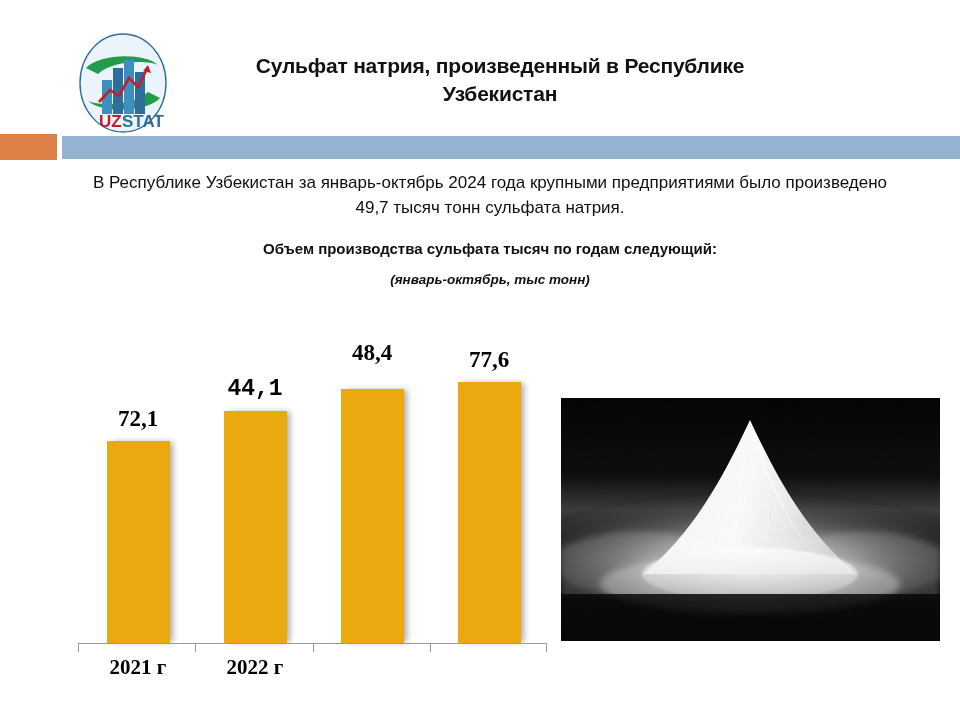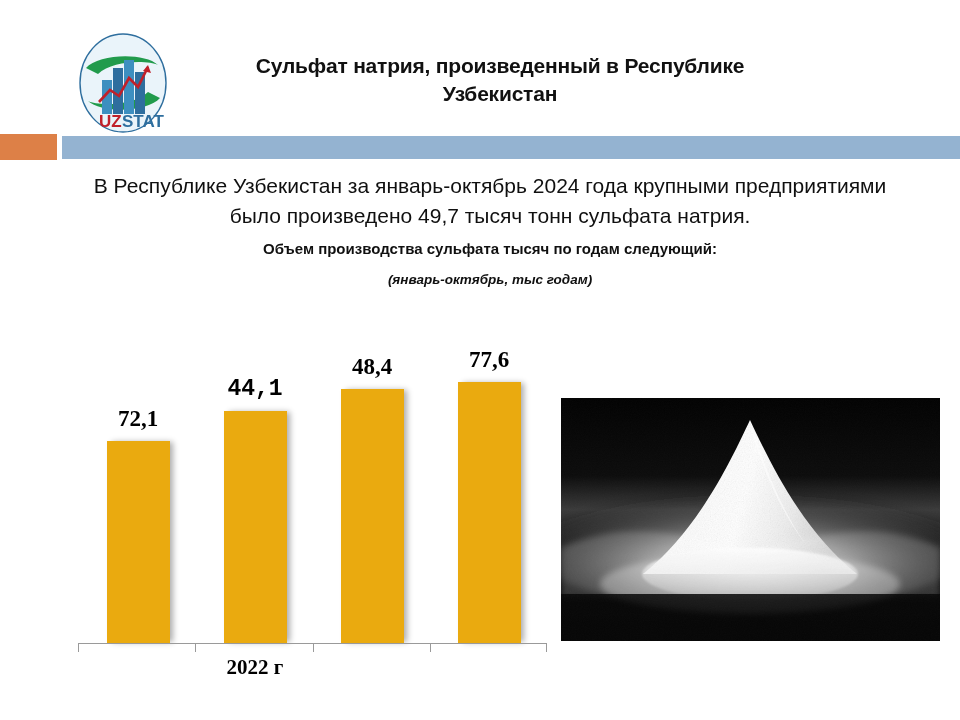--- a/index.html
+++ b/index.html
@@ -61,21 +61,21 @@
     background: #94B3D1;
   }
 
   
   #intro-text {
     position: absolute;
     left: 80px;
     top: 171px;
     width: 820px;
     text-align: center;
-    font-size: 21px;
+    font-size: 17px;
     line-height: 1.45;
     color: #101010;
   }
   #subhead {
     position: absolute;
     left: 80px;
     top: 240px;
     width: 820px;
     text-align: center;
     font-size: 15px;
@@ -176,41 +176,42 @@
   </div>
 </div>
 
 <div id="accent-orange"></div>
 <div id="accent-blue"></div>
 
 <div id="intro-text">В Республике  Узбекистан за январь-октябрь  2024 года крупными  предприятиями было  произведено  49,7 тысяч тонн сульфата натрия.</div>
 
 <div id="subhead">Объем производства сульфата тысяч по годам следующий:</div>
 
-<div id="units">(январь-октябрь, тыс годам)</div>
+<div id="units">(январь-октябрь, тыс тонн)</div>
 
 <div id="chart">
 
   <div class="bar" id="bar-0" style="left: 106.5px; top: 441px; width: 63px; height: 202px; background: rgb(234, 170, 15);"></div>
   <div class="bar" id="bar-1" style="left: 223.5px; top: 411px; width: 63px; height: 232px; background: rgb(234, 170, 15);"></div>
   <div class="bar" id="bar-2" style="left: 340.5px; top: 389px; width: 63px; height: 254px; background: rgb(234, 170, 15);"></div>
   <div class="bar" id="bar-3" style="left: 457.5px; top: 382px; width: 63px; height: 261px; background: rgb(234, 170, 15);"></div>
 
   <div class="bar-value" id="val-0" style="left: 88px; top: 406px; width: 100px;">72,1</div>
   <div class="bar-value" id="val-1" style="left: 205px; top: 376px; width: 100px; font-family: Liberation Mono, monospace;">44,1</div>
-  <div class="bar-value" id="val-2" style="left: 322px; top: 354px; width: 100px;">48,4</div>
+  <div class="bar-value" id="val-2" style="left: 322px; top: 340px; width: 100px;">48,4</div>
   <div class="bar-value" id="val-3" style="left: 439px; top: 347px; width: 100px;">77,6</div>
 
   <div id="axis-line"></div>
   <div class="axis-tick" style="left:78px;"></div>
   <div class="axis-tick" style="left:195px;"></div>
   <div class="axis-tick" style="left:313px;"></div>
   <div class="axis-tick" style="left:430px;"></div>
   <div class="axis-tick" style="left:546px;"></div>
 
+  <div class="cat-label" id="cat-0" style="left: 78px; top: 655px; width: 120px;">2021 г</div>
   <div class="cat-label" id="cat-1" style="left: 195px; top: 655px; width: 120px;">2022 г</div>
 </div>
 
 <div id="photo">
   <svg width="379" height="243" viewBox="0 0 379 243">
     <defs>
       <linearGradient id="bgGrad" x1="0" y1="0" x2="0" y2="1">
         <stop offset="0%" stop-color="#020202"></stop>
         <stop offset="32%" stop-color="#0c0c0c"></stop>
         <stop offset="46%" stop-color="#3a3a3a"></stop>

